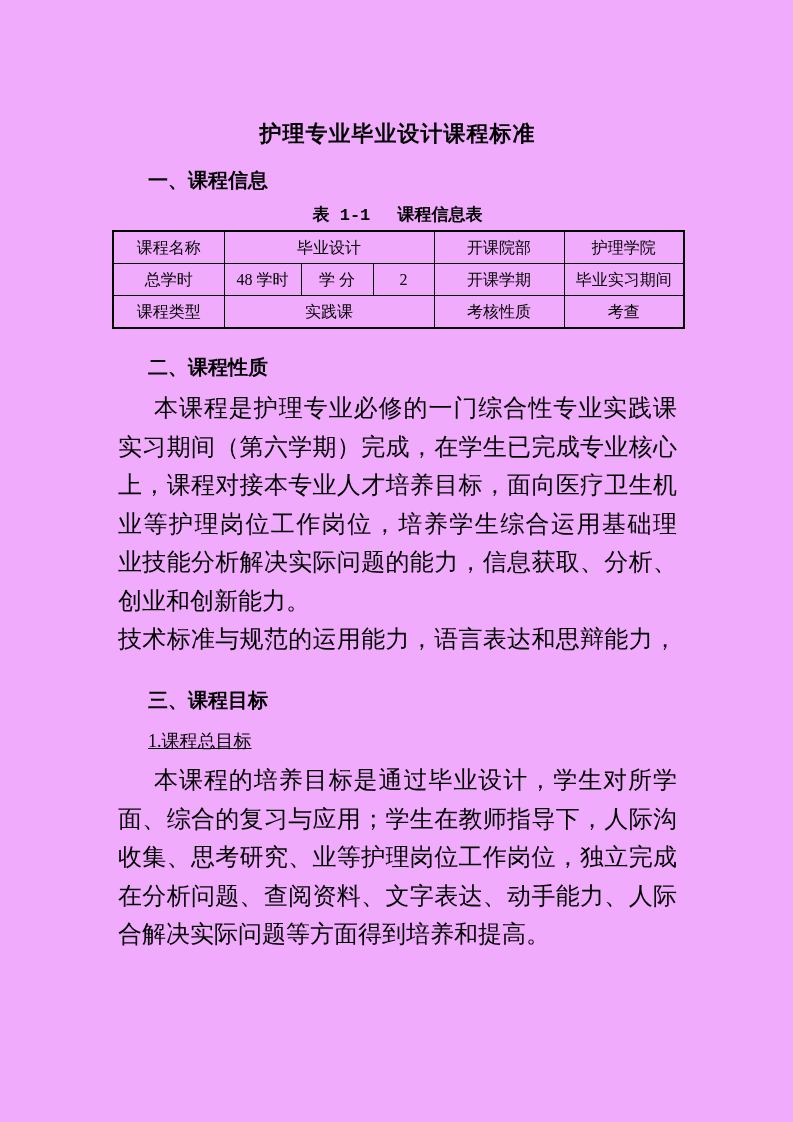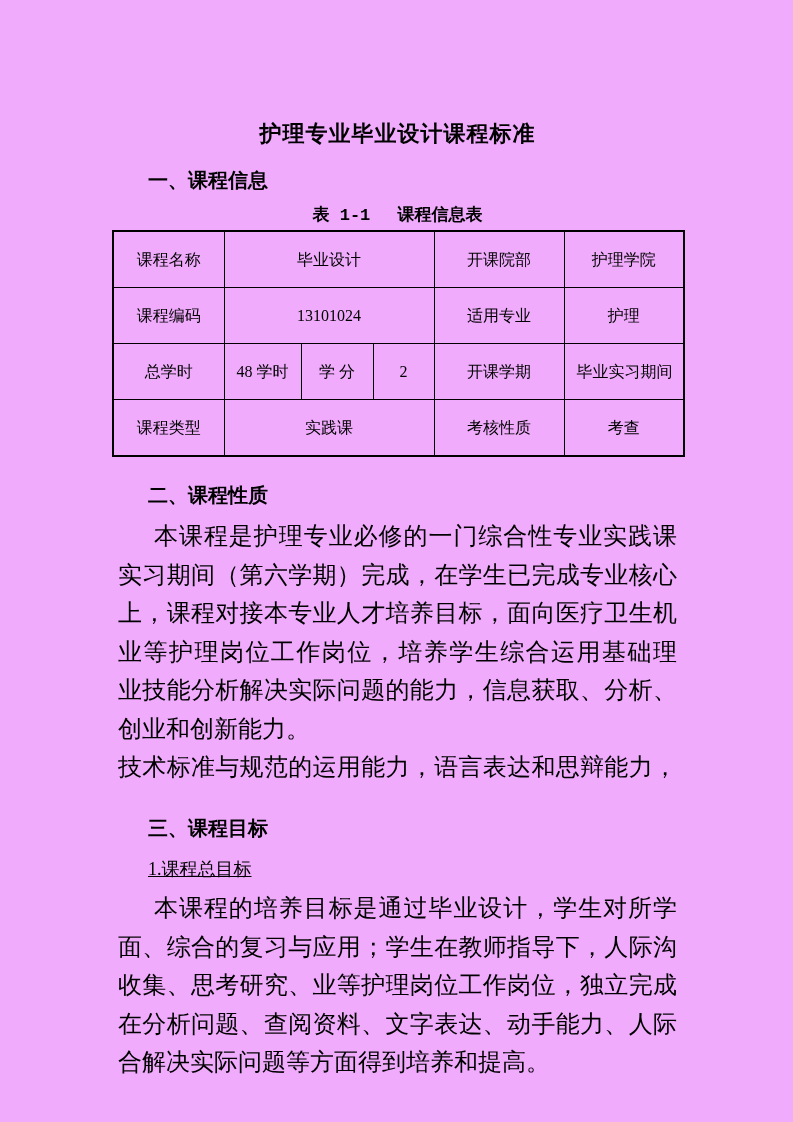--- a/index.html
+++ b/index.html
@@ -51,21 +51,21 @@
     border-collapse: collapse;
     table-layout: fixed;
     width: 571px;
     margin-left: -6px;
     border: 2px solid #000;
   }
   table.info-table td {
     border: 1px solid #000;
     height: 31px;
     line-height: 31px;
-    padding: 12px;
+    padding: 0;
     text-align: center;
     vertical-align: middle;
     font-size: 16px;
     overflow: hidden;
     white-space: nowrap;
   }
   td.cell-shift-left { padding-right: 38px; }
   .sub-heading {
     margin-top: 3px;
     height: 38.5px;
@@ -110,26 +110,20 @@
         <col style="width:120px">
     </colgroup>
     <tbody>
       <tr>
         <td>课程名称</td>
         <td colspan="3">毕业设计</td>
         <td>开课院部</td>
         <td>护理学院</td>
       </tr>
       <tr>
-        <td>课程编码</td>
-        <td colspan="3">13101024</td>
-        <td>适用专业</td>
-        <td class="cell-shift-left">护理</td>
-      </tr>
-      <tr>
         <td>总学时</td>
         <td>48 学时</td>
         <td>学 分</td>
         <td>2</td>
         <td>开课学期</td>
         <td>毕业实习期间</td>
       </tr>
       <tr>
         <td>课程类型</td>
         <td colspan="3">实践课</td>

